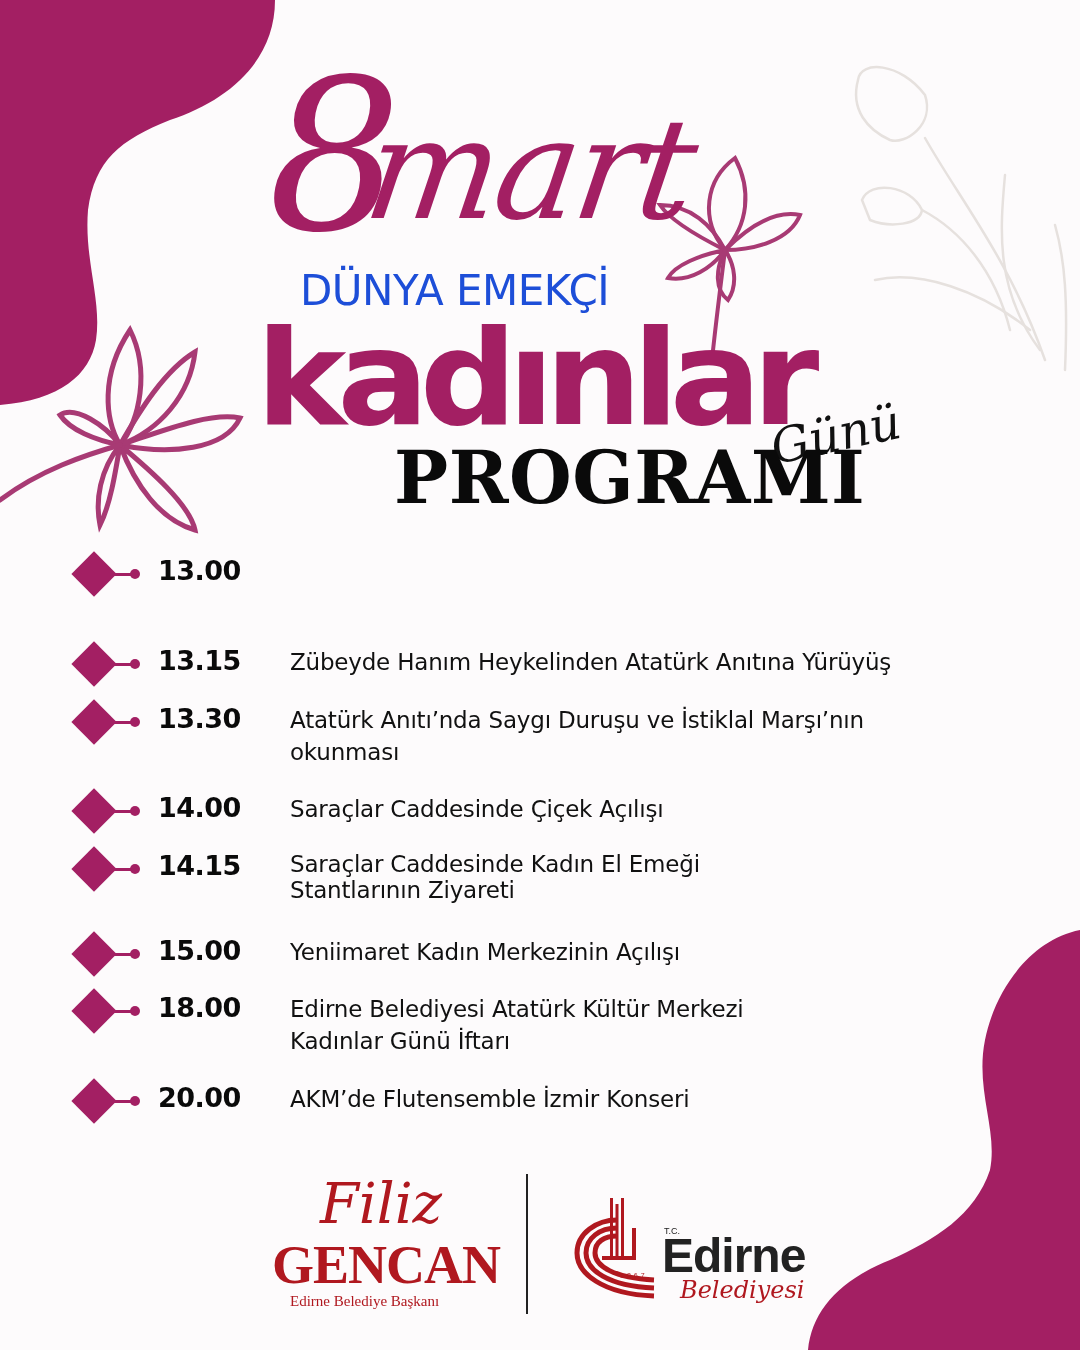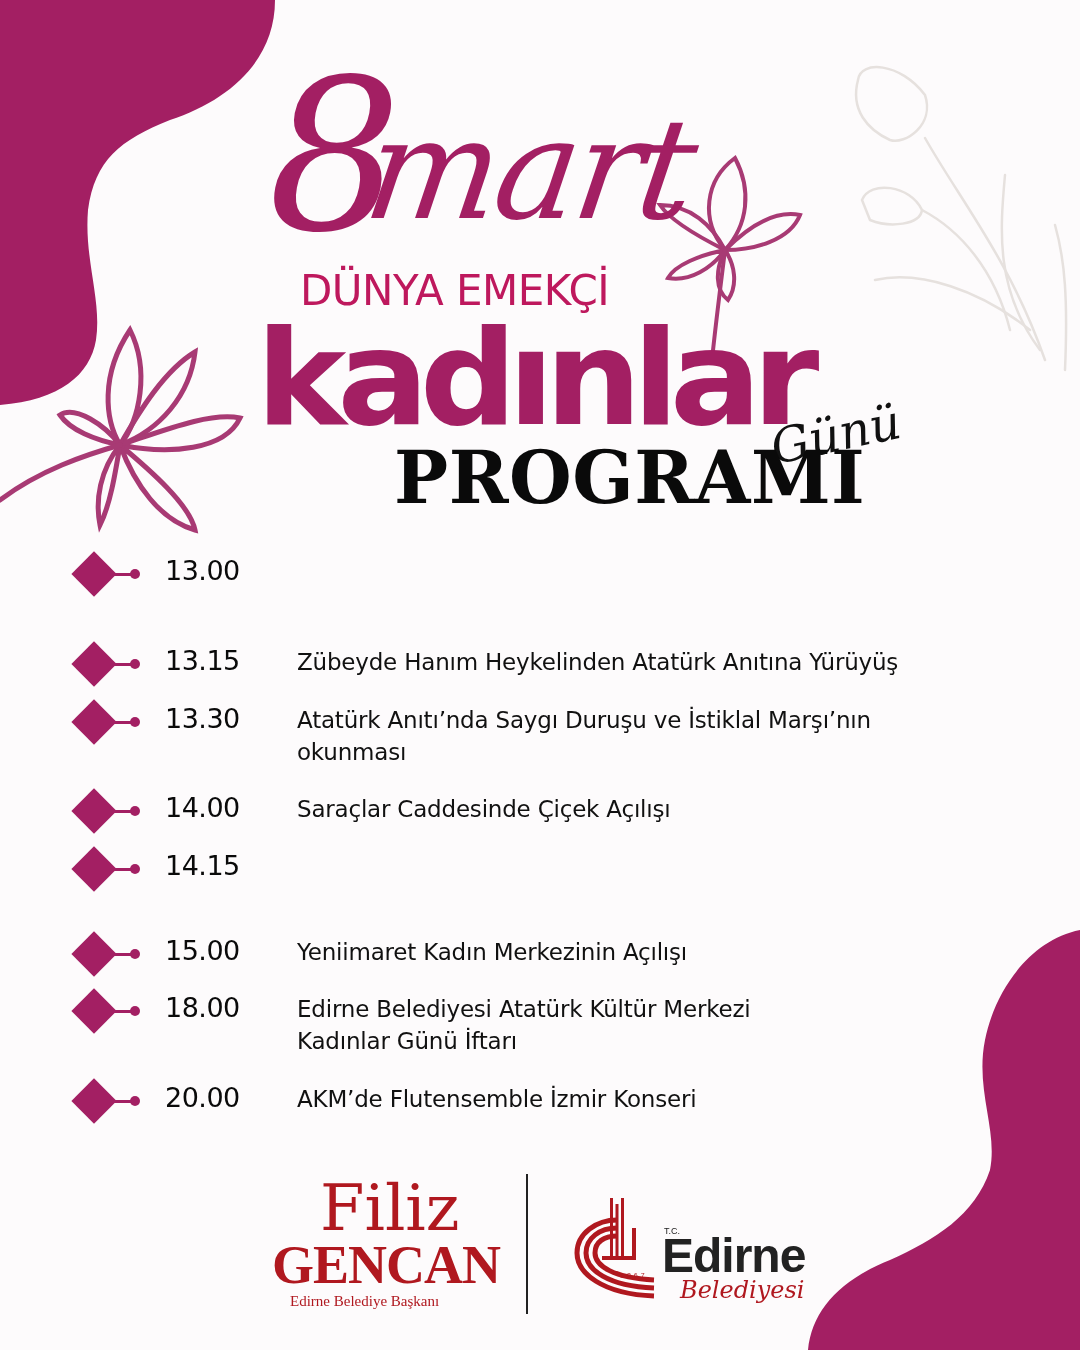--- a/index.html
+++ b/index.html
@@ -1,37 +1,37 @@
 <!DOCTYPE html>
 <html><head>
 <meta charset="utf-8">
 <style>
   html, body { margin: 0; padding: 0; }
   body { width: 1080px; height: 1350px; position: relative; overflow: hidden; background: #fdfbfc; font-family: "Liberation Sans", sans-serif; }
   .bg-svg { position: absolute; left: 0; top: 0; width: 1080px; height: 1350px; }
   .abs { position: absolute; }
   .title-8 { left: 268px; top: 52px; font-family: "DejaVu Serif", serif; font-size: 210px; color: #a31f63; font-style: italic; line-height: 1; }
   .title-mart { left: 368px; top: 100px; font-family: "DejaVu Serif", serif; font-size: 140px; font-style: italic; color: #a31f63; line-height: 1; letter-spacing: -4px; transform: skewX(-8deg); }
-  .title-dunya { left: 300px; top: 270px; font-family: "DejaVu Sans", sans-serif; font-size: 42px; color: #be185d; line-height: 1; letter-spacing: -0.5px; }
+  .title-dunya { left: 300px; top: 270px; font-family: "DejaVu Sans", sans-serif; font-size: 42px; color: #1d4ed8; line-height: 1; letter-spacing: -0.5px; }
   .title-kadinlar { left: 256px; top: 312px; font-family: "DejaVu Sans", sans-serif; font-weight: bold; font-size: 132px; color: #a31f63; line-height: 1; letter-spacing: -9px; transform: scaleX(1.03); transform-origin: left; }
   .title-gunu { left: 770px; top: 410px; font-family: "DejaVu Serif", serif; font-style: italic; font-size: 48px; color: #111; transform: rotate(-12deg); line-height: 1; }
   .title-programi { left: 394px; top: 442px; font-family: "DejaVu Serif", serif; font-weight: bold; font-size: 72px; color: #0a0a0a; line-height: 1; letter-spacing: 0.5px; }
 
   .schedule { position: absolute; left: 70px; top: 556px; width: 960px; }
   .row { position: absolute; left: 0; display: flex; align-items: flex-start; }
   .marker { position: relative; width: 80px; height: 50px; flex: 0 0 80px; }
   .diamond { position: absolute; left: 8px; top: 2px; width: 32px; height: 32px; background: #a31f63; transform: rotate(45deg); }
   .connector { position: absolute; left: 40px; top: 17px; width: 24px; height: 3px; background: #a31f63; }
   .dot { position: absolute; left: 60px; top: 13px; width: 10px; height: 10px; border-radius: 50%; background: #a31f63; }
-  .time { width: 132px; flex: 0 0 132px; font-family: "DejaVu Sans", sans-serif; font-weight: normal; font-size: 27px; color: #0a0a0a; margin-left: 15px; line-height: 1.1; letter-spacing: -0.5px; }
+  .time { width: 132px; flex: 0 0 132px; font-family: "DejaVu Sans", sans-serif; font-weight: bold; font-size: 27px; color: #0a0a0a; margin-left: 8px; line-height: 1.1; letter-spacing: -0.5px; }
   .desc { font-family: "DejaVu Sans", sans-serif; font-size: 23px; color: #111; line-height: 32px; letter-spacing: -0.2px; }
   .desc div { white-space: nowrap; }
 
   .footer-divider { position: absolute; left: 526px; top: 1174px; width: 2px; height: 140px; background: #222; }
-  .filiz { left: 320px; top: 1176px; font-family: "DejaVu Serif", serif; font-size: 64px; color: #b0181f; line-height: 1; }
+  .filiz { left: 320px; top: 1176px; font-family: "DejaVu Serif", serif; font-style: italic; font-size: 56px; color: #b0181f; line-height: 1; }
   .gencan { left: 272px; top: 1238px; font-family: Liberation Serif, serif; font-weight: bold; font-size: 54px; color: #b0181f; line-height: 1; letter-spacing: -1px; }
   .baskan { left: 290px; top: 1293px; font-family: Liberation Serif, serif; font-size: 15px; color: #b0181f; }
   .tc { left: 664px; top: 1226px; font-size: 9px; color: #222; font-family: "Liberation Sans", sans-serif; }
   .edirne { left: 662px; top: 1232px; font-family: "Liberation Sans", sans-serif; font-weight: bold; font-size: 48px; color: #222; line-height: 1; letter-spacing: -1px; }
   .belediyesi { left: 680px; top: 1278px; font-family: "DejaVu Serif", serif; font-style: italic; font-size: 24px; color: #b0181f; line-height: 1; text-align: right; }
   .year { left: 620px; top: 1272px; font-size: 7px; color: #b0181f; letter-spacing: 3px; font-family: "Liberation Sans", sans-serif; }
 </style>
 </head>
 <body>
 
@@ -121,20 +121,24 @@
       <div>Saraçlar Caddesinde Çiçek Açılışı</div>
     </div>
   </div>
   <div class="row" style="top:295px">
     <div class="marker">
         <div class="diamond"></div>
         <div class="connector"></div>
         <div class="dot"></div>
       </div>
     <div class="time">14.15</div>
+    <div class="desc" style="line-height:26px">
+      <div>Saraçlar Caddesinde Kadın El Emeği</div>
+      <div>Stantlarının Ziyareti</div>
+    </div>
   </div>
   <div class="row" style="top:380px">
     <div class="marker">
         <div class="diamond"></div>
         <div class="connector"></div>
         <div class="dot"></div>
       </div>
     <div class="time">15.00</div>
     <div class="desc">
       <div>Yeniimaret Kadın Merkezinin Açılışı</div>

